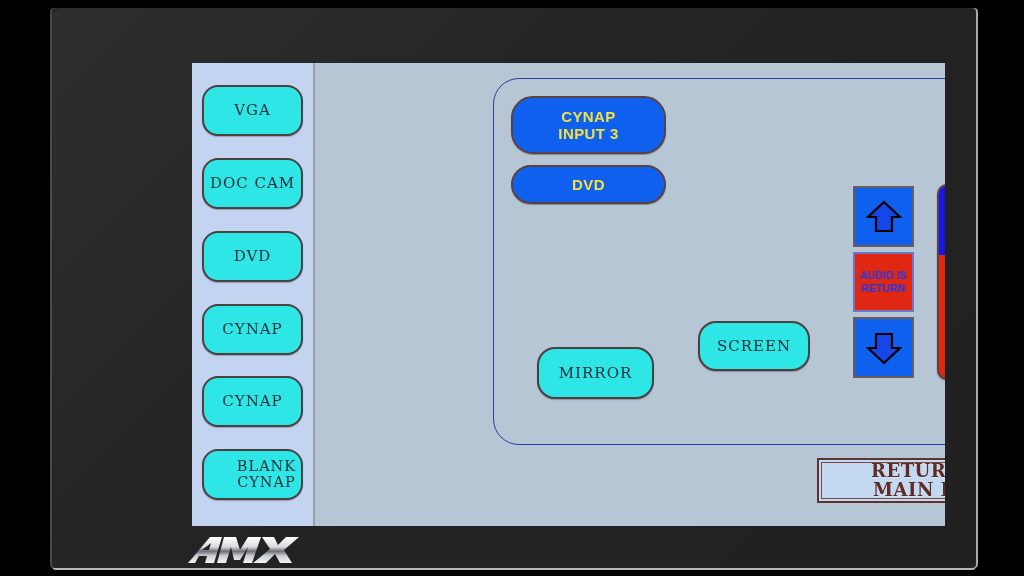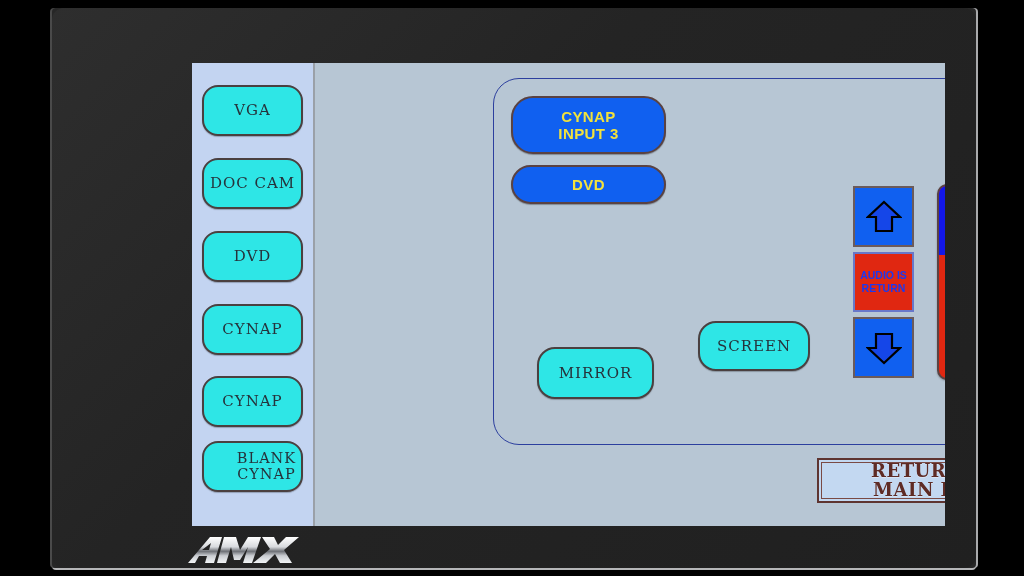--- a/index.html
+++ b/index.html
@@ -147,21 +147,21 @@
         </div>
 
         <div class="side-btn" style="top:241px;">
           <span>CYNAP</span>
         </div>
 
         <div class="side-btn" style="top:313px;">
           <span>CYNAP</span>
         </div>
 
-        <div class="side-btn two-line" style="top:378px;padding-left:28px;">
+        <div class="side-btn two-line" style="top:386px;padding-left:28px;">
           <span>
             <span>BLANK</span><br>
             <span>CYNAP</span>
           </span>
         </div>
 
       </div>
 
       <div id="main">
 

